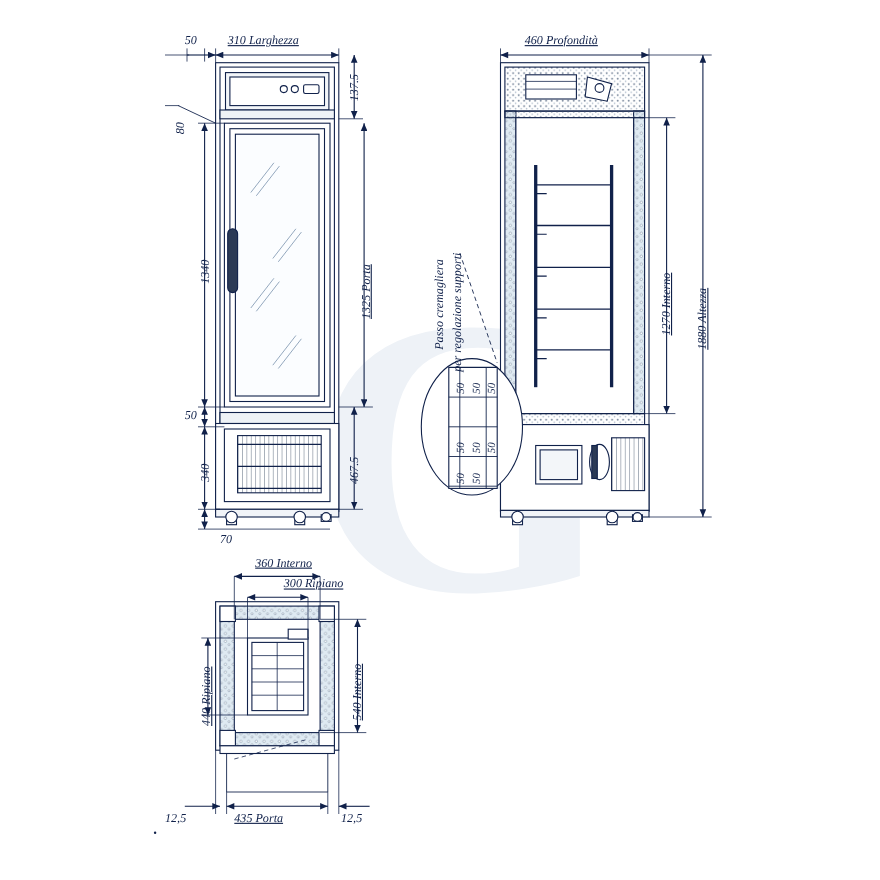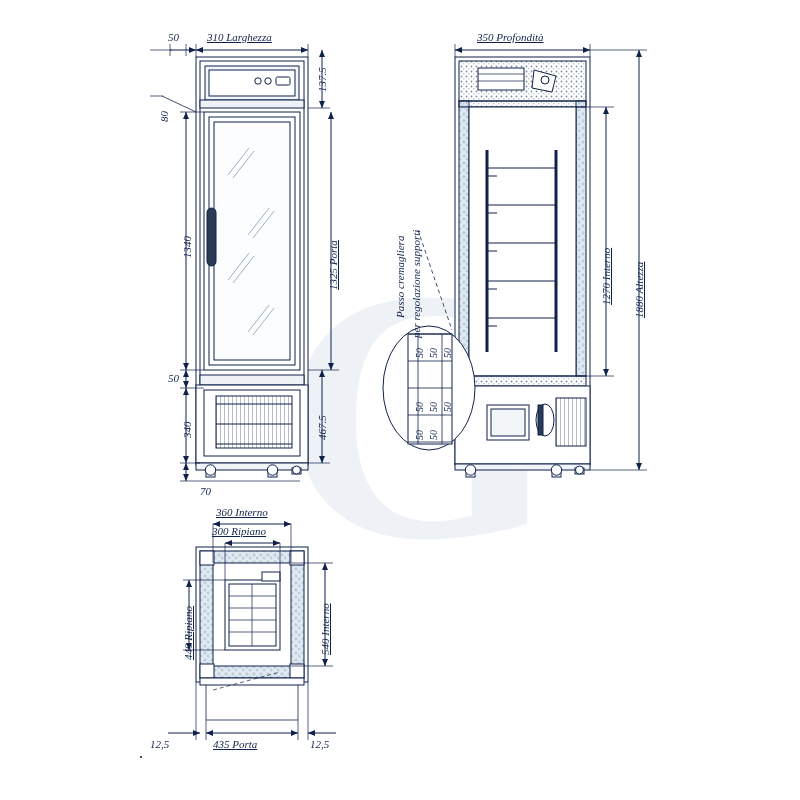--- a/index.html
+++ b/index.html
@@ -297,36 +297,36 @@
   <div class="lbl" style="left:168px;top:31px;">50</div>
   <div class="lbl rot90" style="left:316px;top:92px;">137.5</div>
   <div class="lbl rot90" style="left:158px;top:122px;">80</div>
   <div class="lbl rot90" style="left:181px;top:258px;">1340</div>
   <div class="lbl u rot90" style="left:327px;top:290px;">1325 Porta</div>
   <div class="lbl" style="left:168px;top:372px;">50</div>
   <div class="lbl rot90" style="left:181px;top:438px;">340</div>
   <div class="lbl rot90" style="left:316px;top:440px;">467.5</div>
   <div class="lbl" style="left:168px;top:485px;margin-left:32px;">70</div>
 
-  <div class="lbl u" style="left:477px;top:31px;">350 Profondità</div>
+  <div class="lbl u" style="left:477px;top:31px;">460 Profondità</div>
   <div class="lbl u rot90" style="left:600px;top:305px;">1270 Interno</div>
   <div class="lbl u rot90" style="left:633px;top:318px;">1880 Altezza</div>
 
   <div class="lbl rot90" style="left:394px;top:318px;">Passo cremagliera</div>
   <div class="lbl rot90" style="left:410px;top:338px;">per regolazione supporti</div>
   <div class="lbl small rot90" style="left:414px;top:358px;">50</div>
   <div class="lbl small rot90" style="left:428px;top:358px;">50</div>
   <div class="lbl small rot90" style="left:442px;top:358px;">50</div>
   <div class="lbl small rot90" style="left:414px;top:412px;">50</div>
   <div class="lbl small rot90" style="left:428px;top:412px;">50</div>
   <div class="lbl small rot90" style="left:442px;top:412px;">50</div>
   <div class="lbl small rot90" style="left:414px;top:440px;">50</div>
   <div class="lbl small rot90" style="left:428px;top:440px;">50</div>
 
-  <div class="lbl u" style="left:216px;top:506px;">360 Interno</div>
-  <div class="lbl u" style="left:212px;top:525px;">300 Ripiano</div>
+  <div class="lbl u" style="left:232px;top:506px;">360 Interno</div>
+  <div class="lbl u" style="left:212px;top:525px;padding-left:46px;">300 Ripiano</div>
   <div class="lbl u rot90" style="left:182px;top:660px;">440 Ripiano</div>
   <div class="lbl u rot90" style="left:319px;top:655px;">540 Interno</div>
   <div class="lbl" style="left:150px;top:738px;">12,5</div>
   <div class="lbl u" style="left:213px;top:738px;">435 Porta</div>
   <div class="lbl" style="left:310px;top:738px;">12,5</div>
 
 </div>
 
 </body></html>

